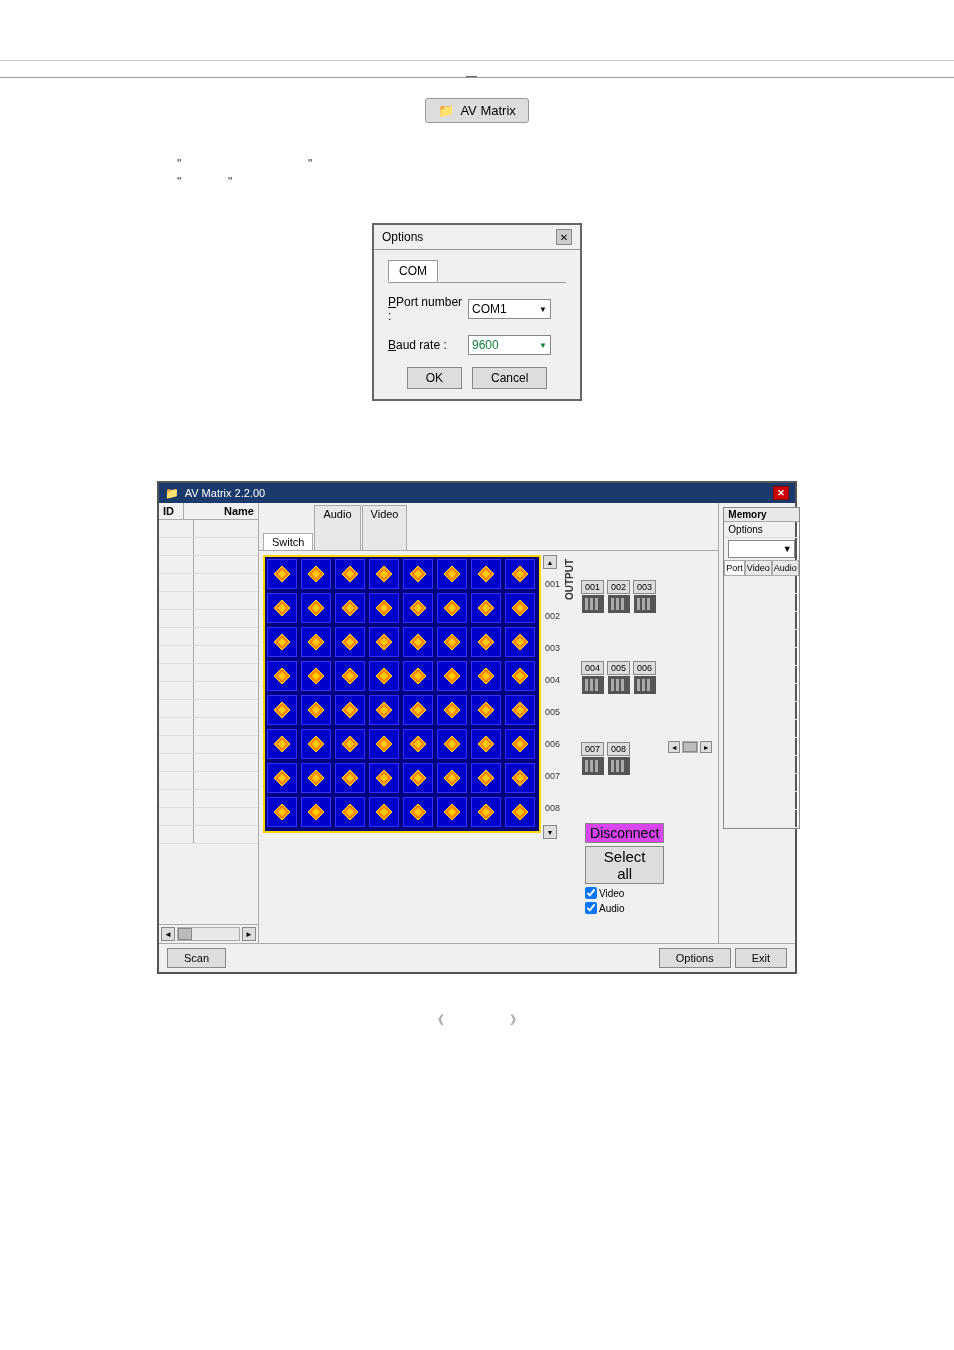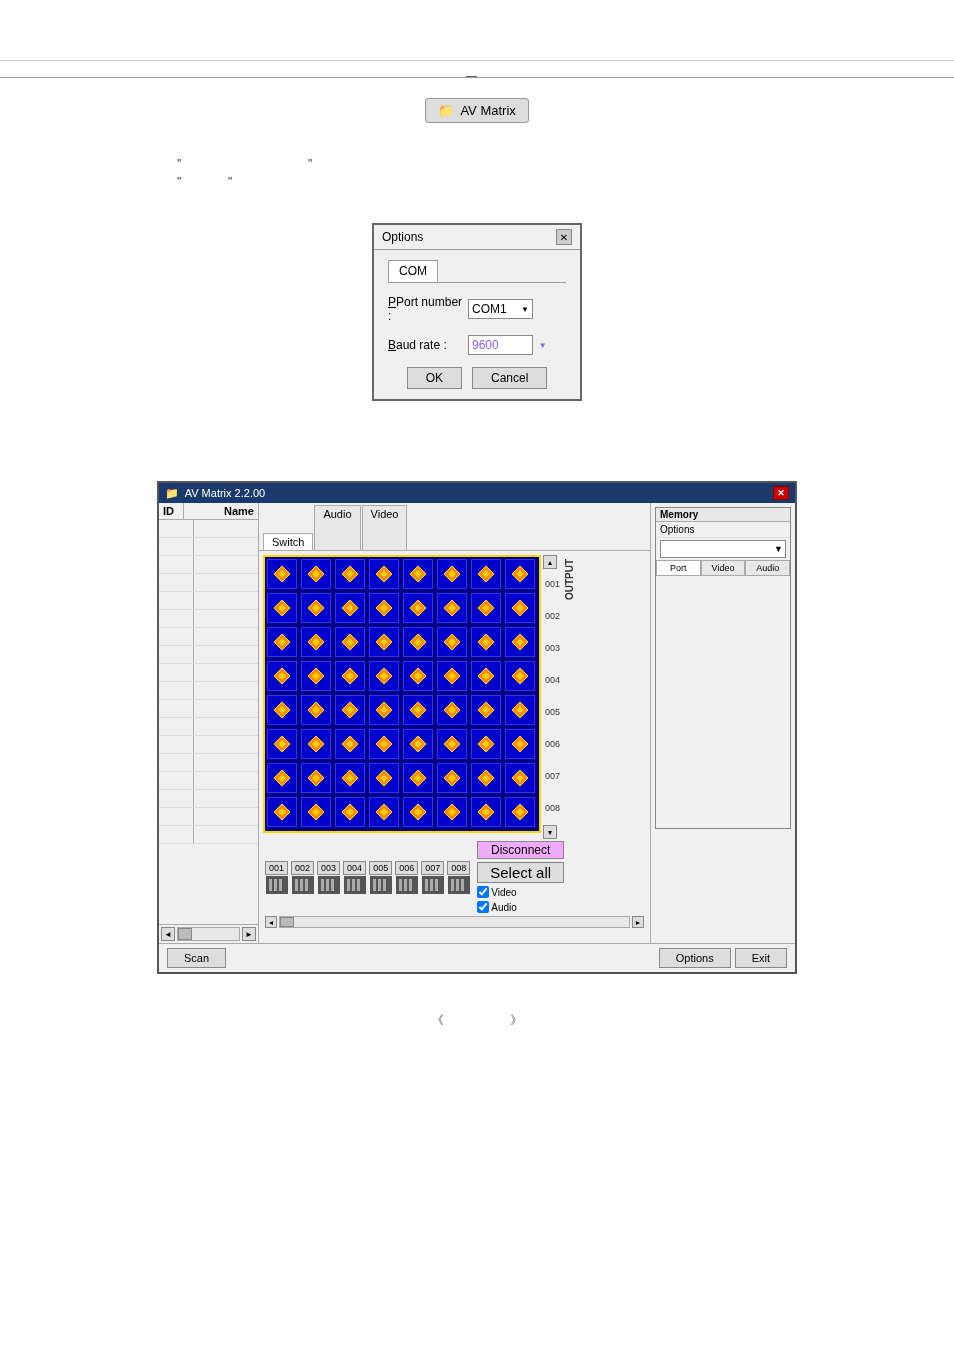--- a/index.html
+++ b/index.html
@@ -116,21 +116,21 @@
       width: 80px;
       font-size: 12px;
     }
     .field-label u { text-decoration: underline; }
     .field-select {
       display: inline-flex;
       align-items: center;
       border: 1px solid #888;
       background: #fff;
       height: 20px;
-      width: 65px;
+      width: 83px;
       font-size: 12px;
       padding: 0 3px;
       justify-content: space-between;
     }
     .field-select .arrow {
       font-size: 8px;
     }
     .options-buttons {
       display: flex;
       justify-content: center;
@@ -275,21 +275,21 @@
     .switch-tab.active {
       background: #fff;
       margin-top: 28px;
     }
 
     .matrix-area {
       flex: 1;
       padding: 4px;
       overflow: hidden;
       display: flex;
-      flex-direction: column;
+      flex-direction: row;
     }
 
     .matrix-grid {
       background: #000080;
       border: 2px solid #ffd700;
       display: grid;
       grid-template-columns: repeat(8, 32px);
       grid-template-rows: repeat(8, 32px);
       gap: 2px;
       padding: 2px;
@@ -331,24 +331,24 @@
     .input-number-btn {
       background: #ddd;
       border: 1px solid #888;
       padding: 1px 3px;
       font-size: 9px;
       cursor: pointer;
       min-width: 22px;
       text-align: center;
     }
     .disconnect-btn {
-      background: #f0abfc;
+      background: #d946ef;
       border: 1px solid #888;
       padding: 1px 4px;
-      font-size: 12px;
+      font-size: 14px;
       cursor: pointer;
     }
     .select-all-btn {
       background: #ddd;
       border: 1px solid #888;
       padding: 1px 12px;
       font-size: 15px;
       cursor: pointer;
     }
     .checkbox-label {
@@ -545,21 +545,21 @@
       </div>
       <div class="field-row">
         <span class="field-label"><u>P</u><span style="display:inline">Port number :</span></span>
         <div class="field-select">
           <span>COM1</span>
           <span class="arrow">▼</span>
         </div>
       </div>
       <div class="field-row">
         <span class="field-label"><u>B</u><span>aud rate :</span></span>
-        <div class="field-select" style="color:#8b5cf6;gap:40px;">
+        <div class="field-select" style="color:#15803d;gap:40px;">
           <span>9600</span>
           <span class="arrow">▼</span>
         </div>
       </div>
       <div class="options-buttons">
         <button class="dialog-btn">OK</button>
         <button class="dialog-btn">Cancel</button>
       </div>
     </div>
   </div>

